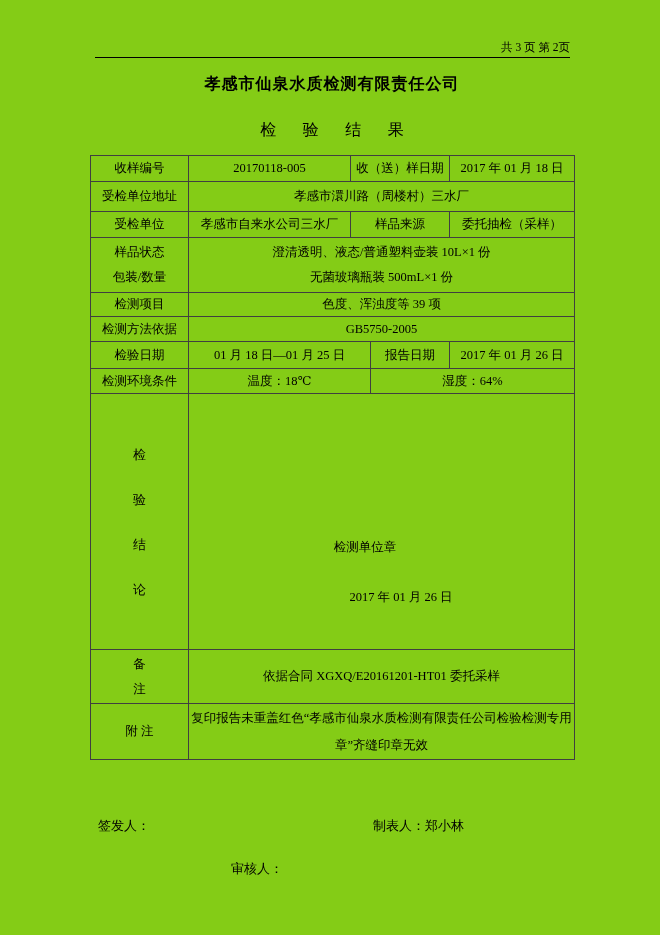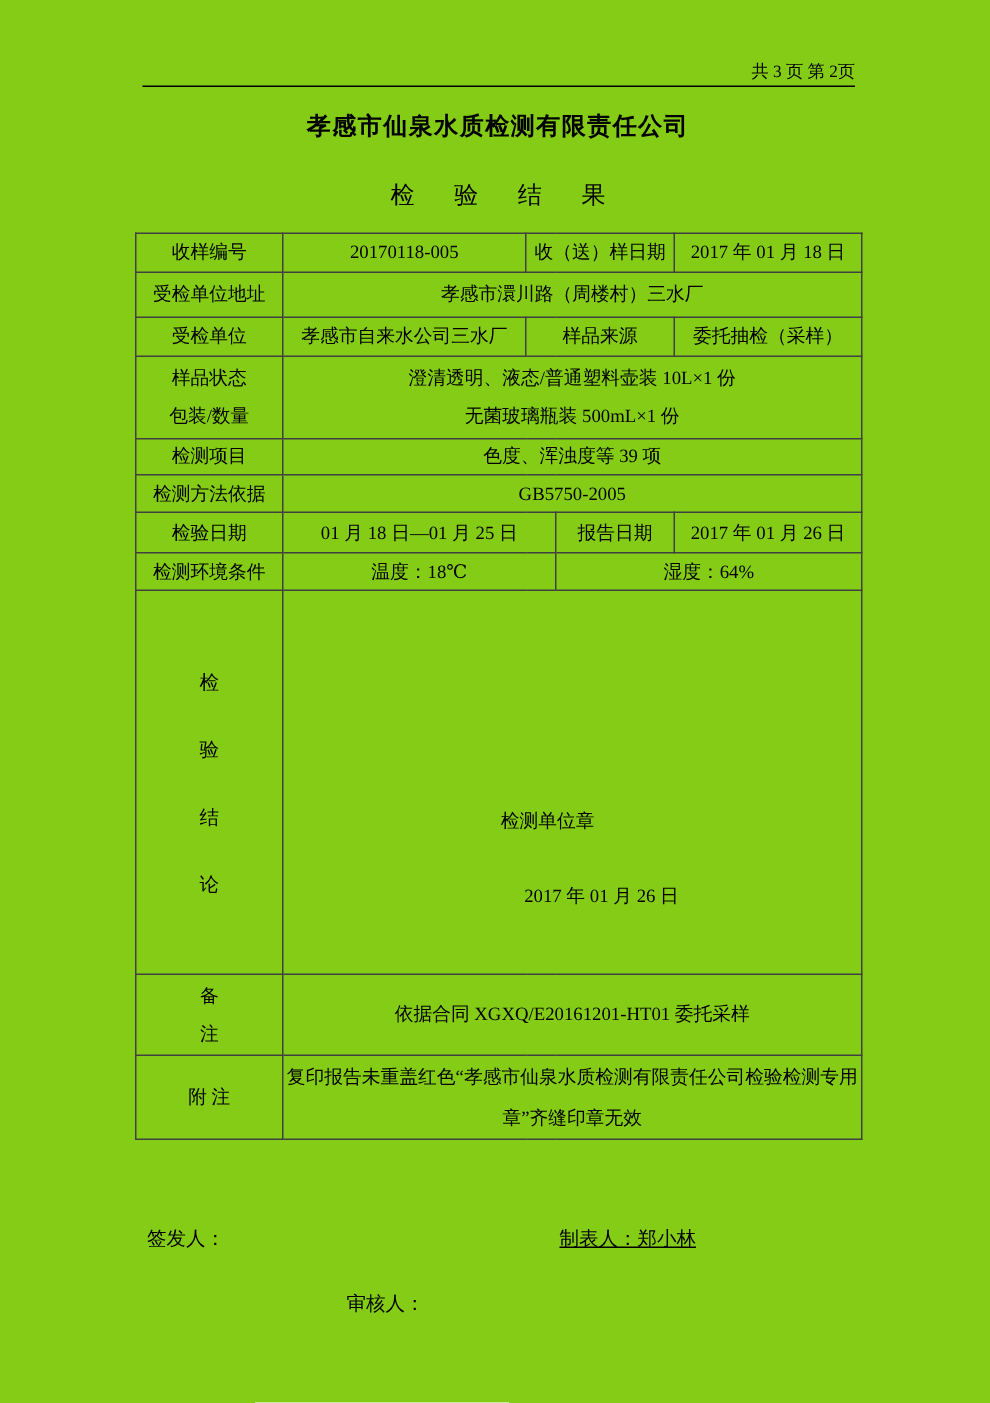--- a/index.html
+++ b/index.html
@@ -107,21 +107,21 @@
   }
   
   .footer-line span {
     position: absolute;
     top: 817px;
     font-size: 13px;
     white-space: nowrap;
   }
   .sign-issuer   { left: 98px; }
   .sign-reviewer { left: 231px; margin-top: 43px; }
-  .sign-preparer { left: 373px; text-decoration: underline; }
+  .sign-preparer { left: 373px; }
 </style>
 </head>
 <body>
 
 <div class="page">
 
   <div class="page-info">共 3 页 第 2页</div>
   <div class="header-rule"></div>
   <div class="company-name">孝感市仙泉水质检测有限责任公司</div>
   <div class="doc-title">检 验 结 果</div>

